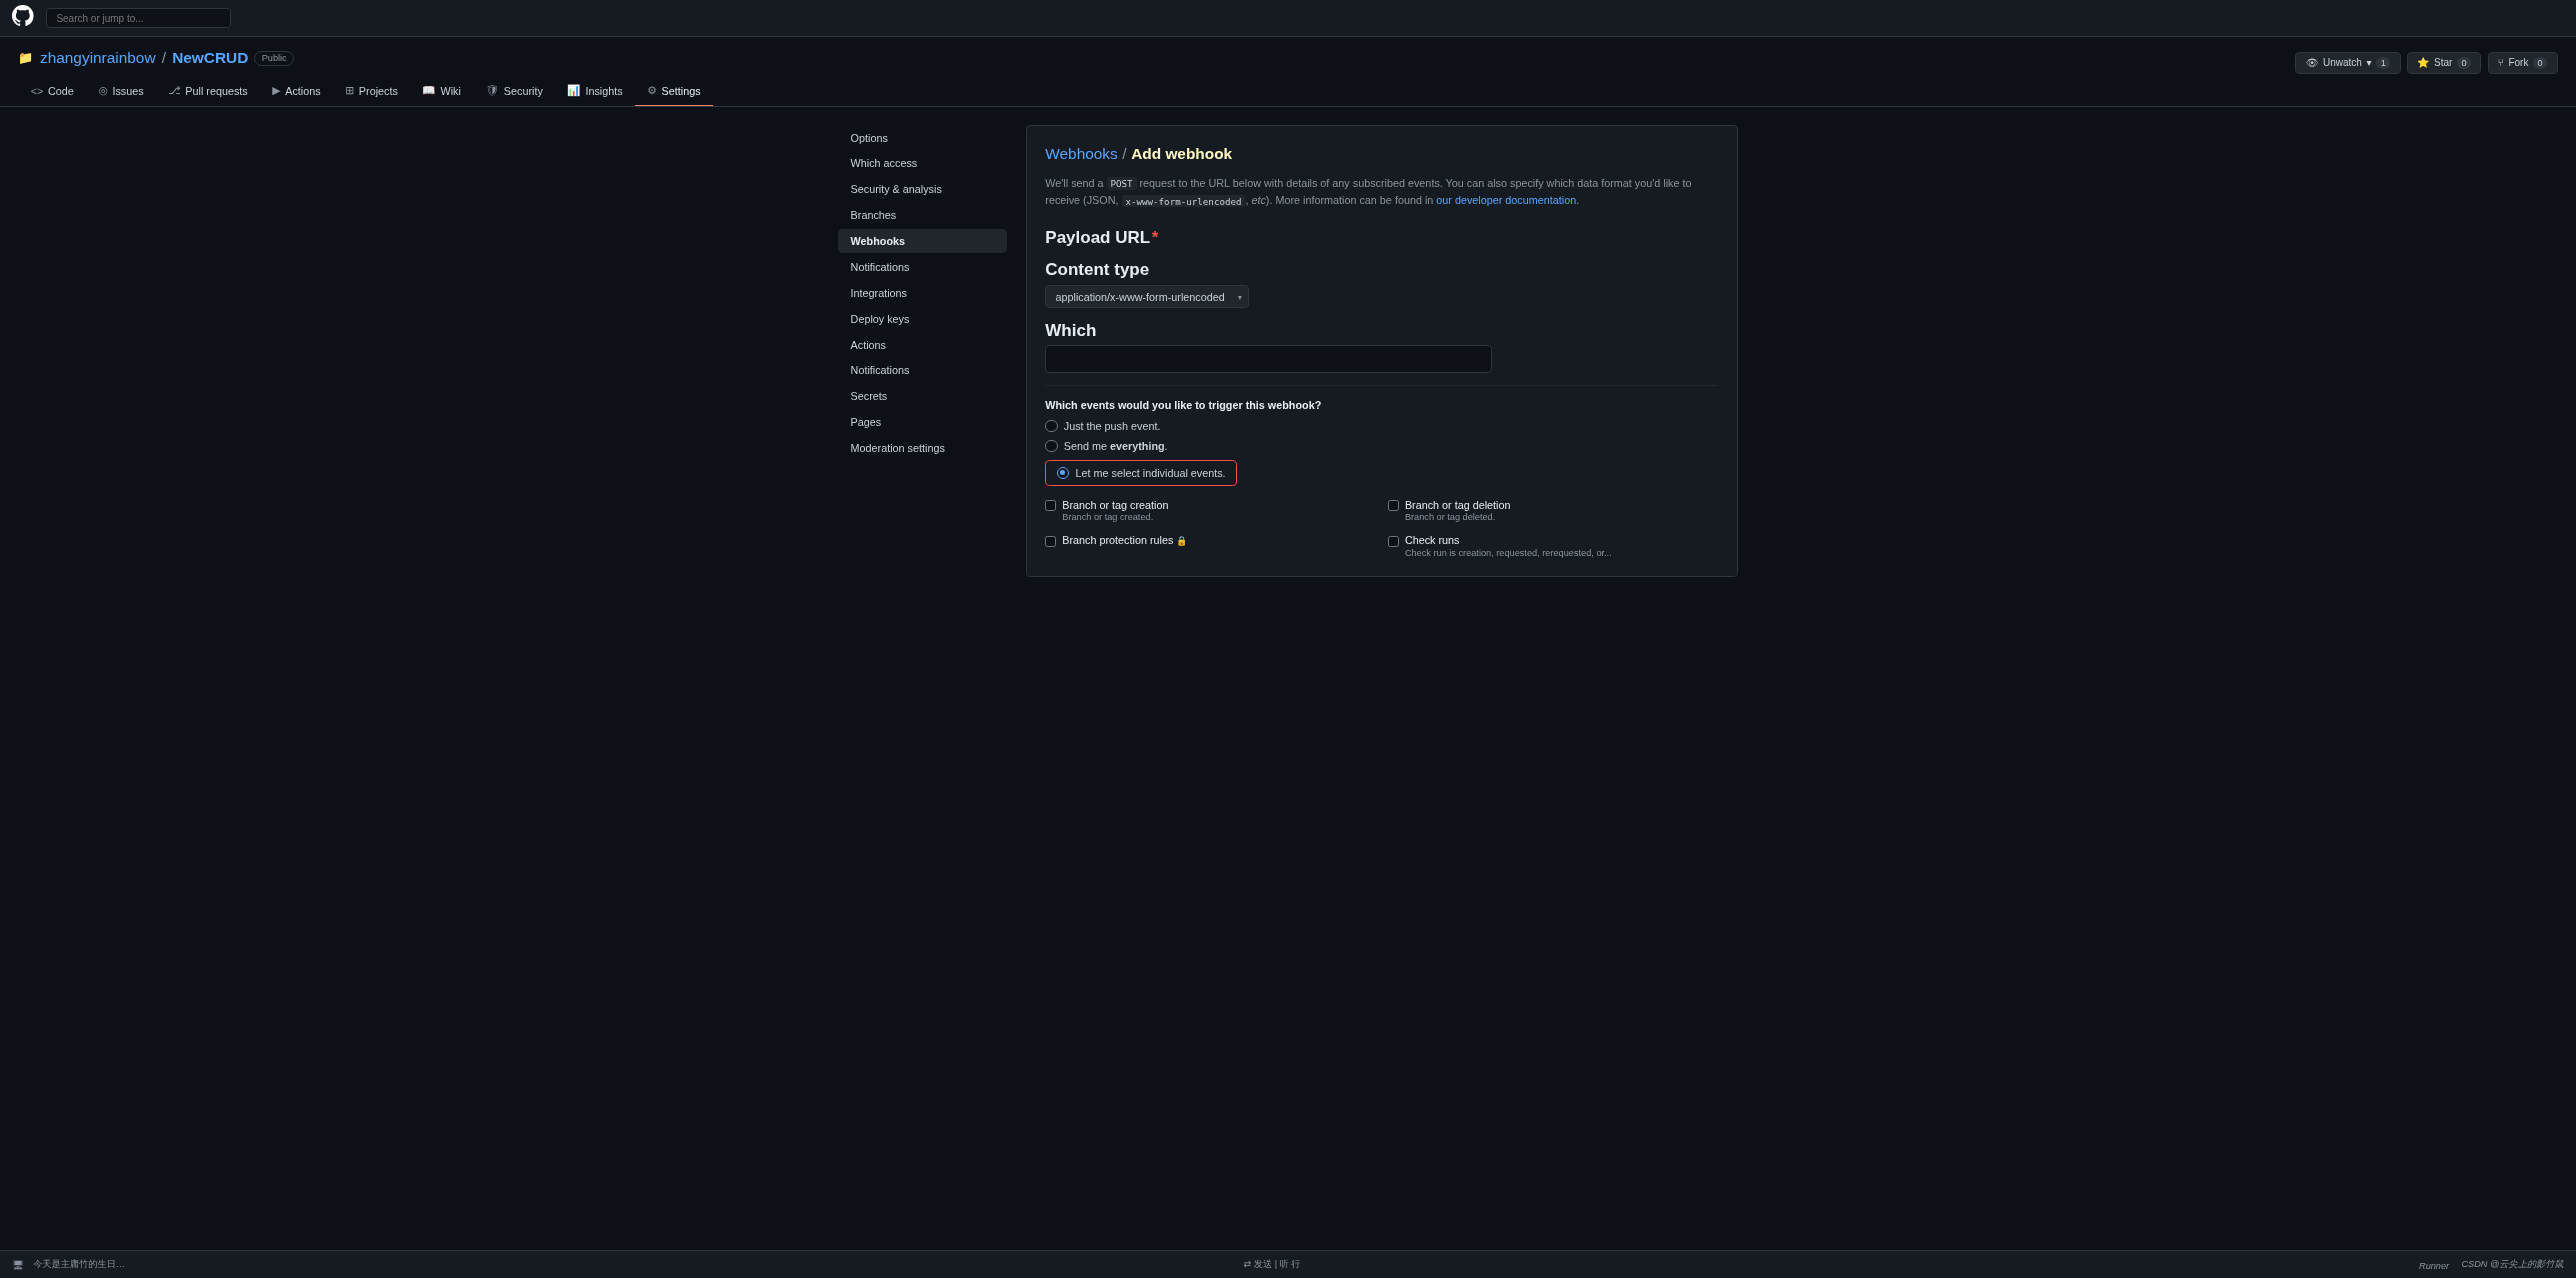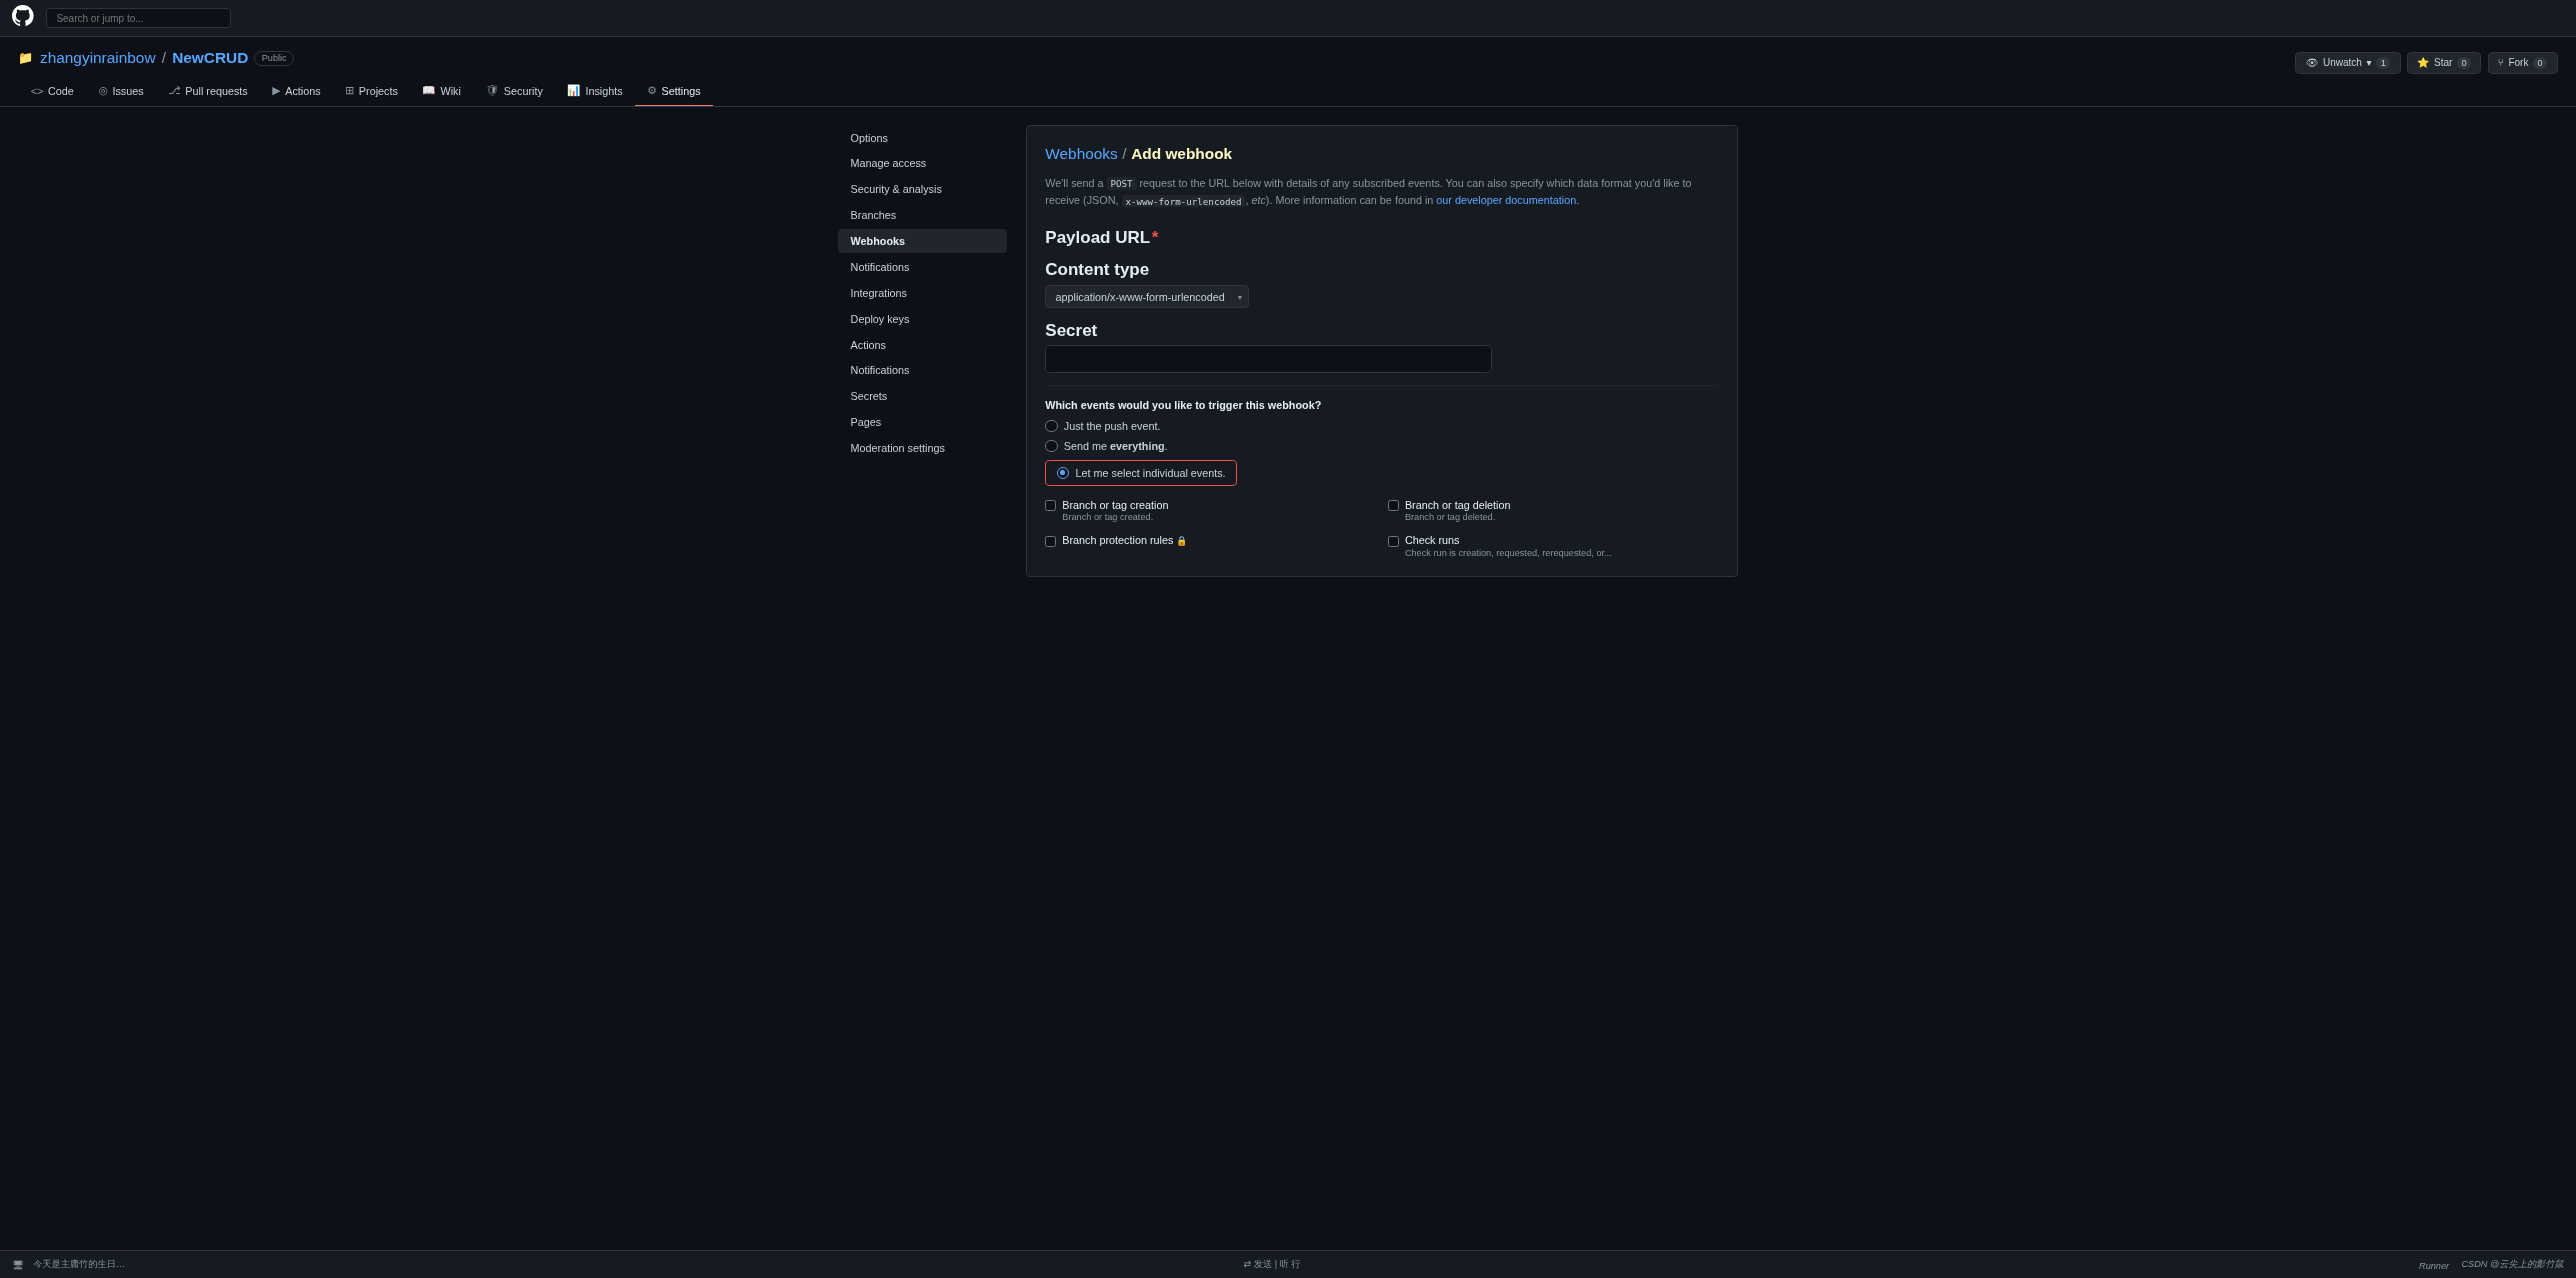--- a/index.html
+++ b/index.html
@@ -433,21 +433,21 @@
       <span class="nav-icon">⚙</span>
       <span>Settings</span>
     </a>
   </nav>
 </div>
 
 <div class="content-wrapper">
 
   <aside class="sidebar">
     <a class="sidebar-item">Options</a>
-    <a class="sidebar-item">Manage access</a>
+    <a class="sidebar-item">Which access</a>
     <a class="sidebar-item">Security &amp; analysis</a>
     <a class="sidebar-item">Branches</a>
     <a class="sidebar-item active">Webhooks</a>
     <a class="sidebar-item">Notifications</a>
     <a class="sidebar-item">Integrations</a>
     <a class="sidebar-item">Deploy keys</a>
     <a class="sidebar-item">Actions</a>
     <a class="sidebar-item">Notifications</a>
     <a class="sidebar-item">Secrets</a>
     <a class="sidebar-item">Pages</a>
@@ -477,21 +477,21 @@
       <div class="select-wrapper">
         <select class="form-select">
           <option>application/x-www-form-urlencoded</option>
           <option>application/json</option>
         </select>
         <span class="select-arrow">▾</span>
       </div>
     </div>
 
     <div class="form-group">
-      <label class="form-label">Secret</label>
+      <label class="form-label">Which</label>
       <input class="secret-input" type="password" style="max-width: 447px;" value="">
     </div>
 
     <div class="divider"></div>
 
     <div class="form-group">
       <div class="section-title">Which events would you like to trigger this webhook?</div>
 
       <div class="radio-option">
         <div class="radio-input unchecked"></div>

